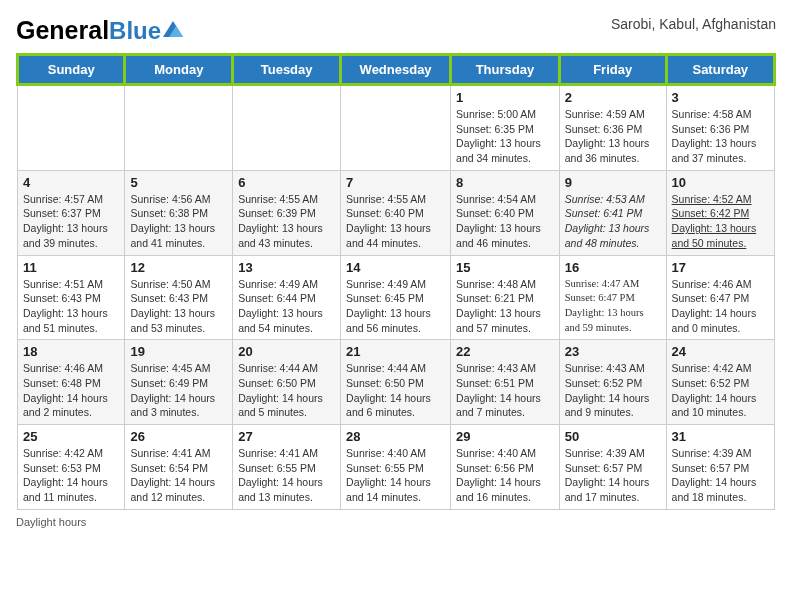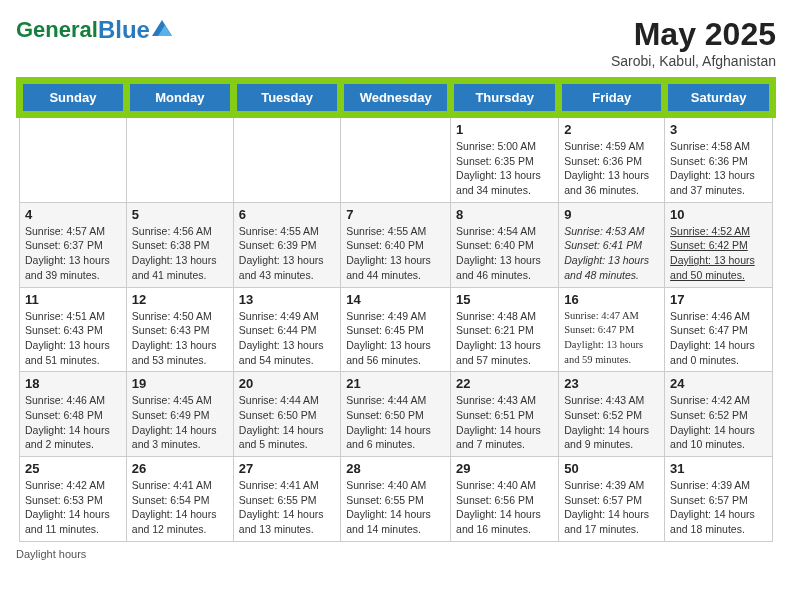--- a/index.html
+++ b/index.html
@@ -38,21 +38,21 @@
       border-collapse: collapse;
       font-size: 11px;
     }
     .calendar th {
       background-color: #2a7abf;
       color: #fff;
       text-align: center;
       padding: 6px 4px;
       font-size: 13px;
       font-weight: bold;
-      border: 7px solid #84cc16;
+      border: 3px solid #84cc16;
     }
     .calendar td {
       border: 1px solid #ccc;
       vertical-align: top;
       padding: 4px 5px;
       height: 80px;
       width: 113px;
       background: #fff;
     }
     .calendar tr:nth-child(even) td {
@@ -85,31 +85,30 @@
     
     .row-white td { background: #fff; }
     .row-gray td { background: #f0f0f0; }
   </style>
 </head>
 <body>
 
 <div class="header-area">
   <div class="logo">
     <div style="display:flex;align-items:center;">
-      <span style="font-size:22px;font-weight:bold;color:#15803d;">General</span>
+      <span style="font-size:25px;font-weight:bold;color:#000000;">General</span>
       <span style="font-size:24px;font-weight:bold;color:#2a7abf;">Blue</span>
 
       <svg width="20" height="16" viewBox="0 0 20 16" style="margin-left:2px;margin-top:-4px;">
         <polygon points="0,16 10,0 20,16" fill="#2a7abf"></polygon>
         <polygon points="6,16 13,5 20,16" fill="#5ab0e8"></polygon>
       </svg>
     </div>
   </div>
   <div class="title-area">
-    <div class="month-year">May 2025</div>
     <div class="location">Sarobi, Kabul, Afghanistan</div>
   </div>
 </div>
 
 <table class="calendar">
   <thead>
     <tr>
     <th>Sunday</th>
         <th>Monday</th>
         <th>Tuesday</th>

